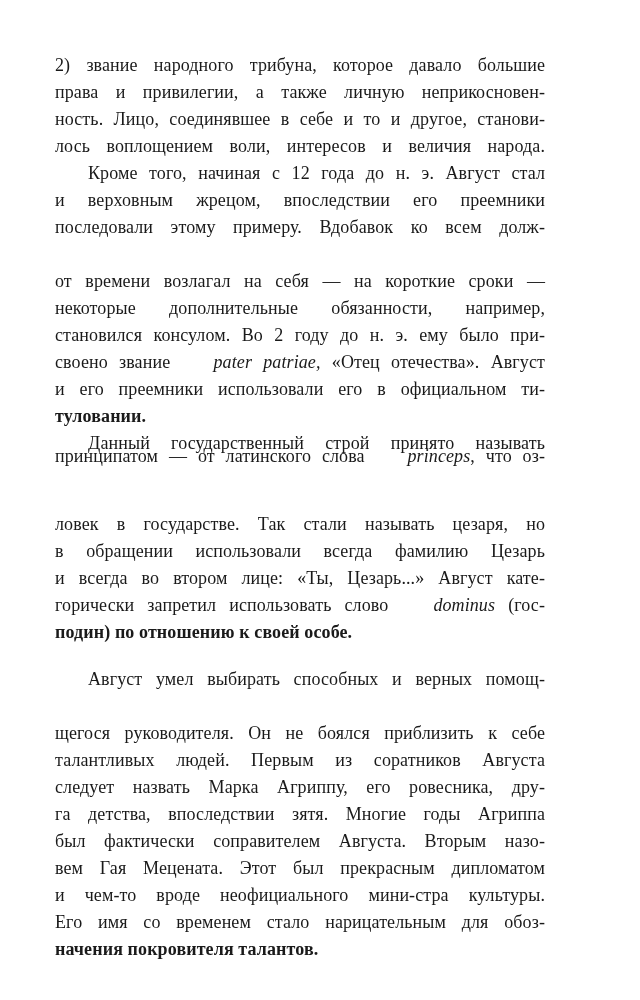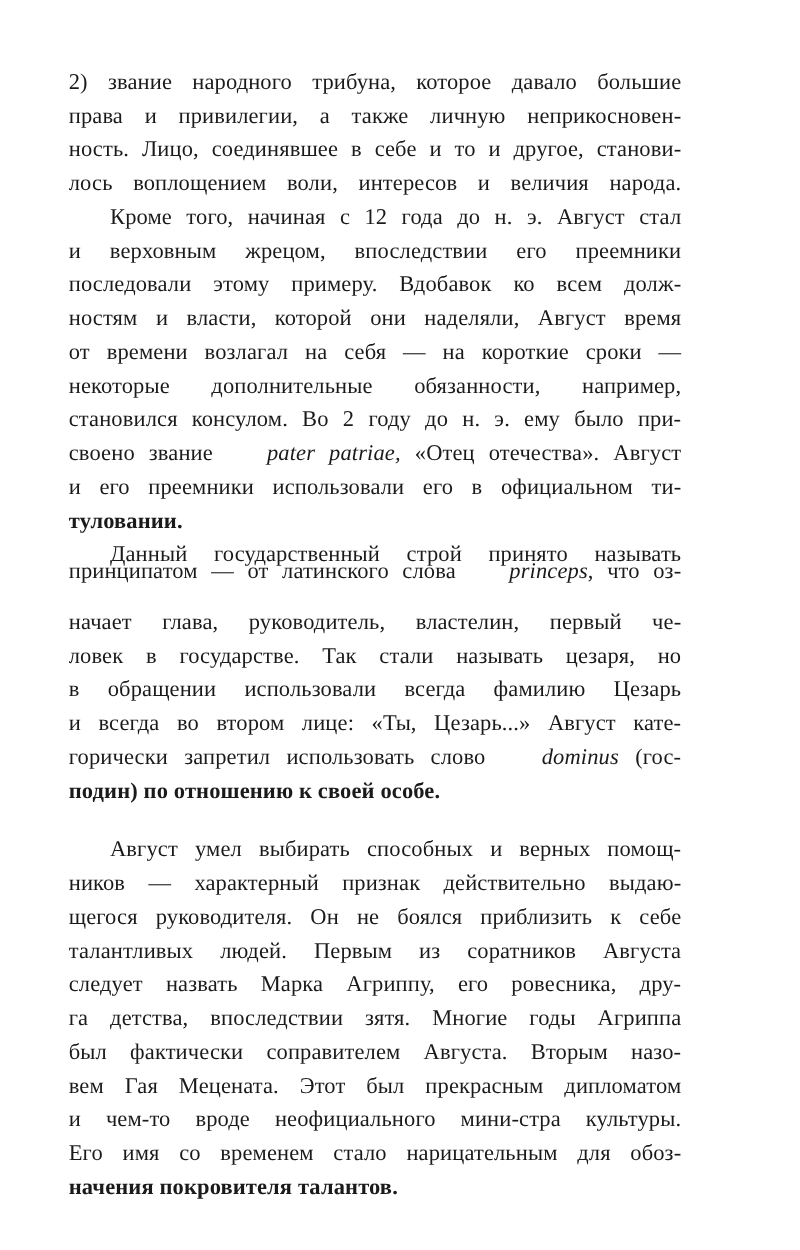--- a/index.html
+++ b/index.html
@@ -23,45 +23,42 @@
 <div class="page">
 
   <div class="line" style="top:52px">2) звание народного трибуна, которое давало большие</div>
   <div class="line" style="top:79px">права и привилегии, а также личную неприкосновен-</div>
   <div class="line" style="top:106px">ность. Лицо, соединявшее в себе и то и другое, станови-</div>
   <div class="line" style="top:133px">лось воплощением воли, интересов и величия народа.</div>
 
   <div class="line indent" style="top:160px">Кроме того, начиная с 12 года до н. э. Август стал</div>
   <div class="line" style="top:187px">и верховным жрецом, впоследствии его преемники</div>
   <div class="line" style="top:214px">последовали этому примеру. Вдобавок ко всем долж-</div>
-  <div class="line" style="top:241px">ностям и власти, которой они наделяли, Август время</div>
   <div class="line" style="top:268px">от времени возлагал на себя — на короткие сроки —</div>
   <div class="line" style="top:295px">некоторые дополнительные обязанности, например,</div>
   <div class="line" style="top:322px">становился консулом. Во 2 году до н. э. ему было при-</div>
   <div class="line" style="top:349px">
     <span>своено звание </span><i>pater patriae,</i><span> «Отец отечества». Август</span>
   </div>
   <div class="line" style="top:376px">и его преемники использовали его в официальном ти-</div>
   <div class="line last" style="top:403px">туловании.</div>
 
   <div class="line indent" style="top:430px">Данный государственный строй принято называть</div>
   <div class="line" style="top:443px">
     <span>принципатом — от латинского слова </span><i>princeps</i><span>, что оз-</span>
   </div>
-  <div class="line" style="top:484px">начает глава, руководитель, властелин, первый че-</div>
   <div class="line" style="top:511px">ловек в государстве. Так стали называть цезаря, но</div>
   <div class="line" style="top:538px">в обращении использовали всегда фамилию Цезарь</div>
   <div class="line" style="top:565px">и всегда во втором лице: «Ты, Цезарь...» Август кате-</div>
   <div class="line" style="top:592px">
     <span>горически запретил использовать слово </span><i>dominus</i><span> (гос-</span>
   </div>
   <div class="line last" style="top:619px">подин) по отношению к своей особе.</div>
 
   <div class="line indent" style="top:666px">Август умел выбирать способных и верных помощ-</div>
-  <div class="line" style="top:693px">ников — характерный признак действительно выдаю-</div>
   <div class="line" style="top:720px">щегося руководителя. Он не боялся приблизить к себе</div>
   <div class="line" style="top:747px">талантливых людей. Первым из соратников Августа</div>
   <div class="line" style="top:774px">следует назвать Марка Агриппу, его ровесника, дру-</div>
   <div class="line" style="top:801px">га детства, впоследствии зятя. Многие годы Агриппа</div>
   <div class="line" style="top:828px">был фактически соправителем Августа. Вторым назо-</div>
   <div class="line" style="top:882px">и чем-то вроде неофициального мини-стра культуры.</div>
   <div class="line" style="top:855px">вем Гая Мецената. Этот был прекрасным дипломатом</div>
   <div class="line" style="top:909px">Его имя со временем стало нарицательным для обоз-</div>
   <div class="line last" style="top:936px">начения покровителя талантов.</div>
 </div>

